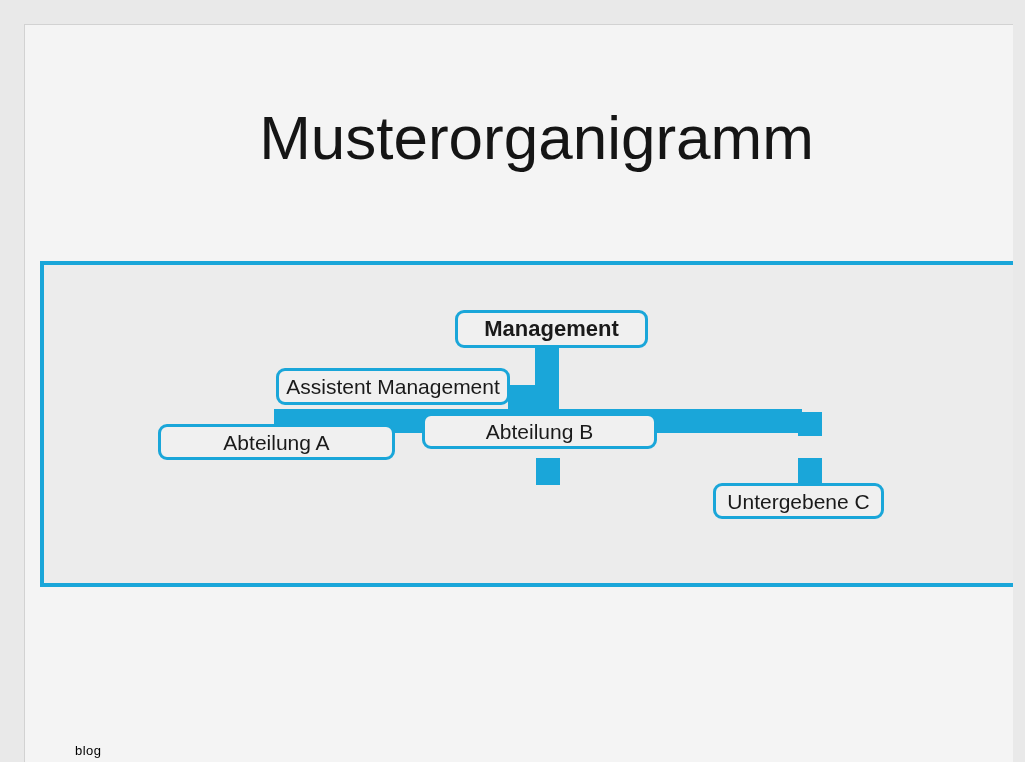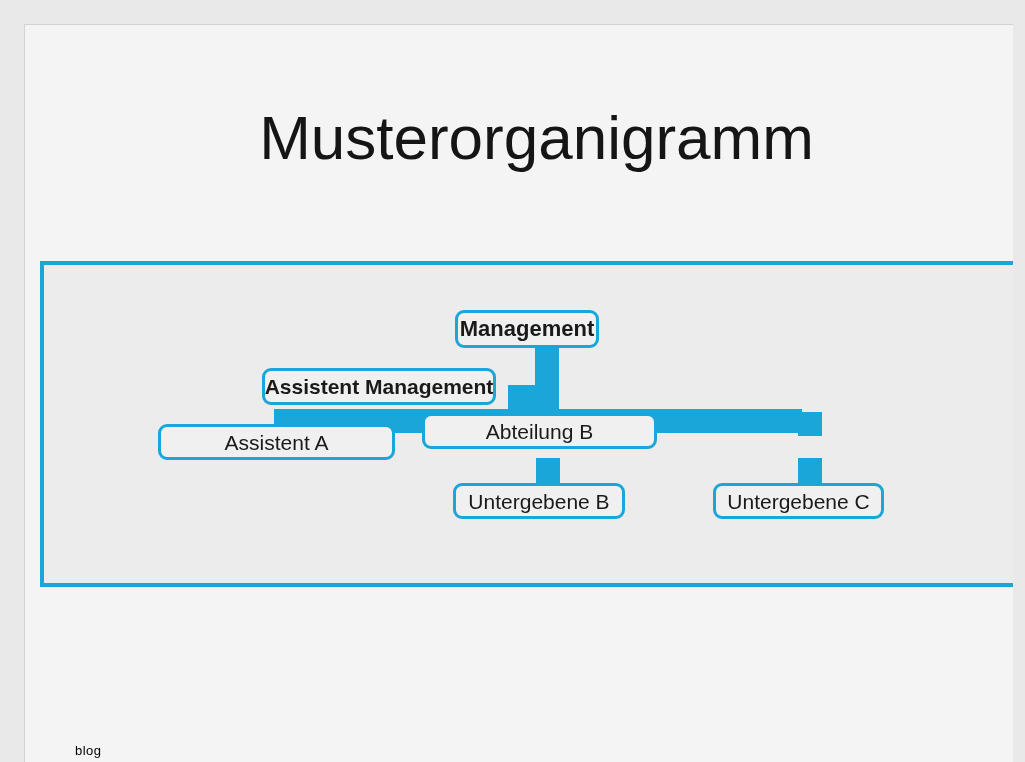--- a/index.html
+++ b/index.html
@@ -51,22 +51,22 @@
     border-radius: 9px;
     background: #f0f0f0;
     display: flex;
     align-items: center;
     justify-content: center;
     font-size: 21px;
     color: #1a1a1a;
     white-space: nowrap;
     line-height: 1;
   }
-  .node-management { left: 430px; top: 285px; width: 144px; height: 38px; font-weight: 700; font-size: 22px; }
-  .node-assistant  { left: 237px; top: 343px; width: 234px; height: 37px; font-weight: bold; }
+  .node-management { left: 430px; top: 285px; width: 193px; height: 38px; font-weight: 700; font-size: 22px; }
+  .node-assistant  { left: 251px; top: 343px; width: 234px; height: 37px; }
   .node-dept-a     { left: 133px; top: 399px; width: 237px; height: 36px; }
   .node-dept-b     { left: 397px; top: 388px; width: 235px; height: 36px; }
   .node-dept-c     { left: 658px; top: 399px; width: 235px; height: 36px; }
   .node-sub-b      { left: 428px; top: 458px; width: 172px; height: 36px; }
   .node-sub-c      { left: 688px; top: 458px; width: 171px; height: 36px; }
   .watermark {
     position: absolute;
     left: 38px;
     top: 706px;
     font-size: 13px;
@@ -88,24 +88,23 @@
   <div class="connector conn-rail"></div>
   <div class="connector conn-drop-a"></div>
   <div class="connector conn-drop-c"></div>
   <div class="connector conn-b-sub"></div>
   <div class="connector conn-c-sub"></div>
 
   <div class="node node-management">Management</div>
 
   <div class="node node-assistant">Assistent Management</div>
 
-  <div class="node node-dept-a">Assistent A</div>
+  <div class="node node-dept-a">Abteilung A</div>
 
   <div class="node node-dept-b">Abteilung B</div>
 
 
-  <div class="node node-sub-b">Untergebene B</div>
 
   <div class="node node-sub-c">Untergebene C</div>
 
   <div class="watermark">blog</div>
 
 </div>
 
 </body></html>

